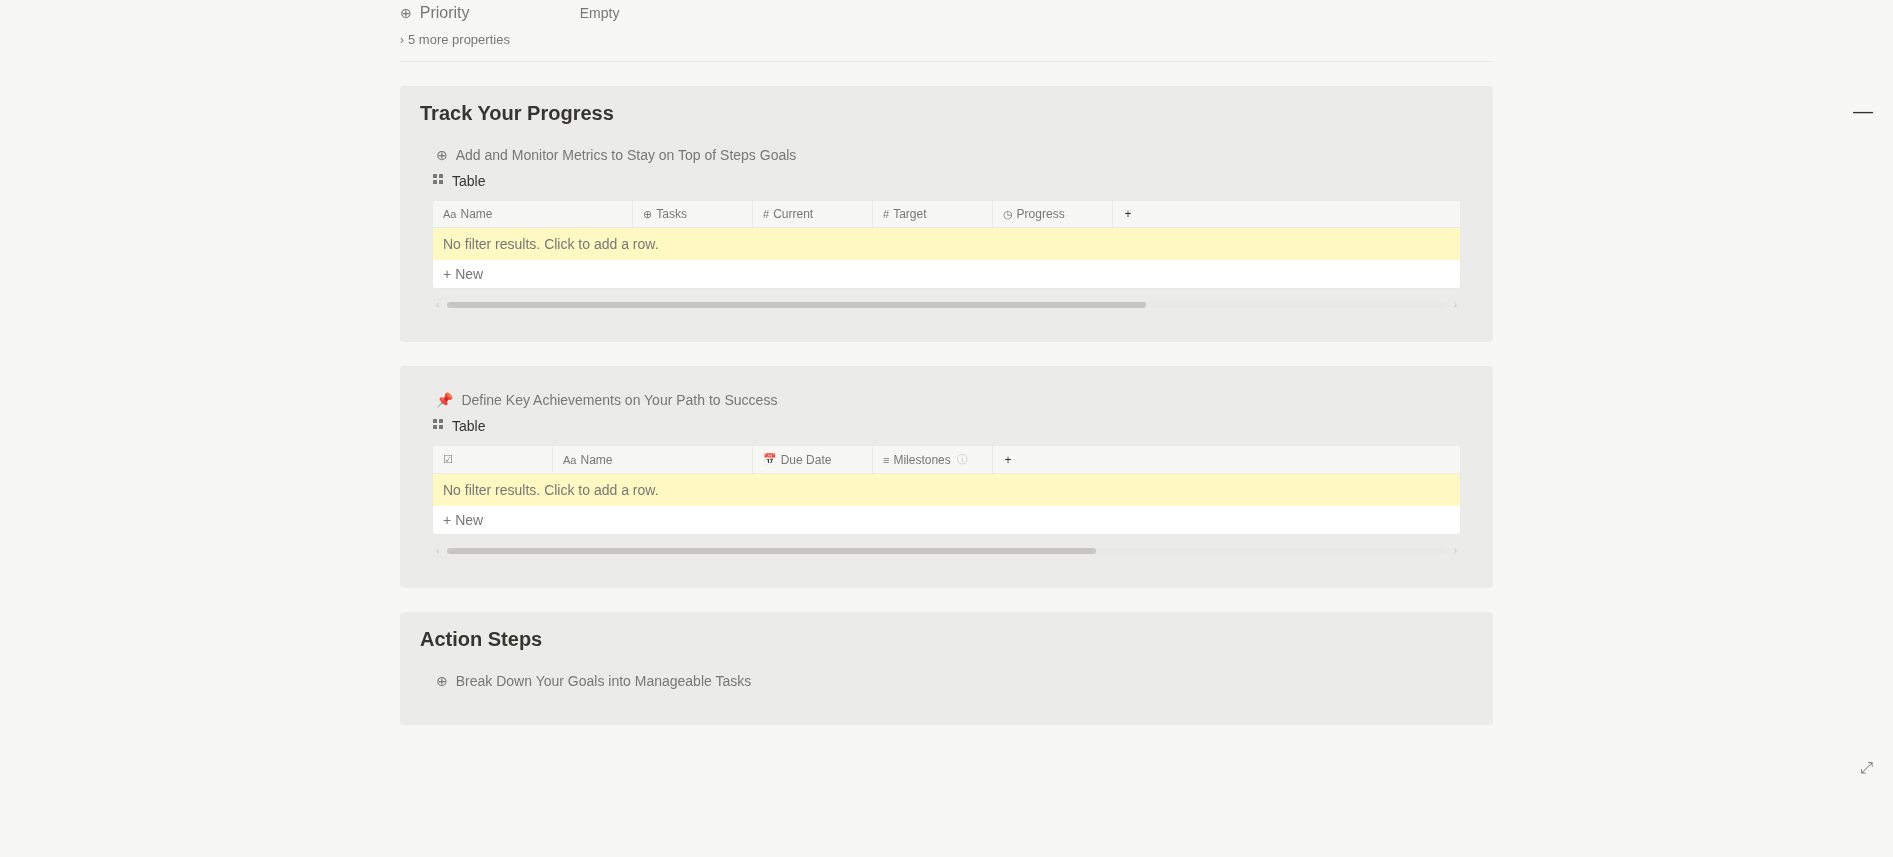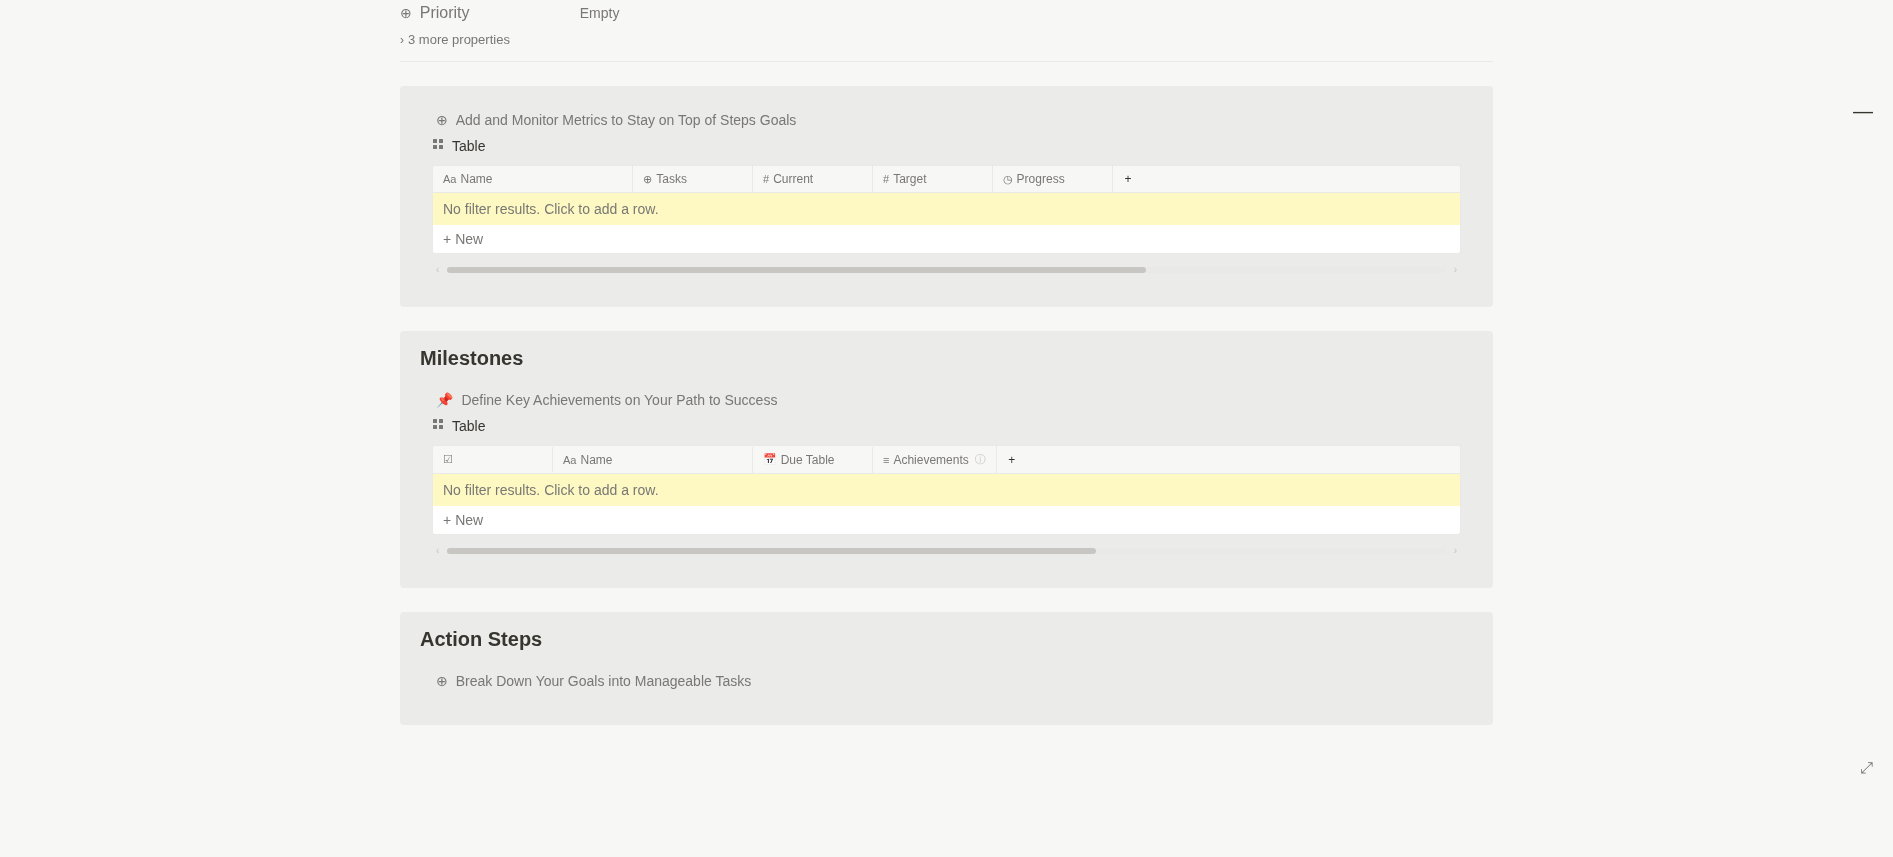--- a/index.html
+++ b/index.html
@@ -250,28 +250,29 @@
 <div class="page-container">
 
   <div class="properties-section">
     <div class="property-row">
       <span class="property-icon">⊕</span>
       <span class="property-name">Priority</span>
       <span class="property-value">Empty</span>
     </div>
     <div class="more-properties">
       <span style="font-size:12px;">›</span>
-      <span>3 more properties</span>
+      <span>5 more properties</span>
     </div>
     <hr class="divider">
   </div>
 
   <div class="content-area">
 
     <div class="section-block">
+      <div class="section-title">Track Your Progress</div>
 
       <div class="database-container">
         <div class="database-description">
           <span class="description-icon">⊕</span>
           <span>Add and Monitor Metrics to Stay on Top of Steps Goals</span>
         </div>
 
         <div class="database-header">
           <span class="database-icon">
             <svg width="14" height="14" viewBox="0 0 14 14" fill="none" xmlns="http://www.w3.org/2000/svg">
@@ -323,21 +324,20 @@
           <span class="scrollbar-arrow">‹</span>
           <div class="scrollbar-track">
             <div class="scrollbar-thumb" style="width: 70%;"></div>
           </div>
           <span class="scrollbar-arrow">›</span>
         </div>
       </div>
     </div>
 
     <div class="section-block">
-      <div class="section-title">Milestones</div>
 
       <div class="database-container">
         <div class="database-description">
           <span class="description-icon pin-icon">📌</span>
           <span>Define Key Achievements on Your Path to Success</span>
         </div>
 
         <div class="database-header">
           <span class="database-icon">
             <svg width="14" height="14" viewBox="0 0 14 14" fill="none" xmlns="http://www.w3.org/2000/svg">
@@ -354,25 +354,25 @@
           <div class="table-header-row">
             <div class="table-col">
               <span class="col-icon">☑</span>
             </div>
             <div class="table-col name-col">
               <span class="col-icon">Aa</span>
               <span>Name</span>
             </div>
             <div class="table-col">
               <span class="col-icon">📅</span>
-              <span>Due Table</span>
+              <span>Due Date</span>
             </div>
             <div class="table-col">
               <span class="col-icon">≡</span>
-              <span>Achievements</span>
+              <span>Milestones</span>
               <span style="font-size:11px;color:#c7c6c3;margin-left:2px;">ⓘ</span>
             </div>
             <div class="table-col add-col">
               <span>+</span>
             </div>
           </div>
           <div class="table-empty-row">
             <span>No filter results. Click to add a row.</span>
           </div>
           <div class="table-new-row">

